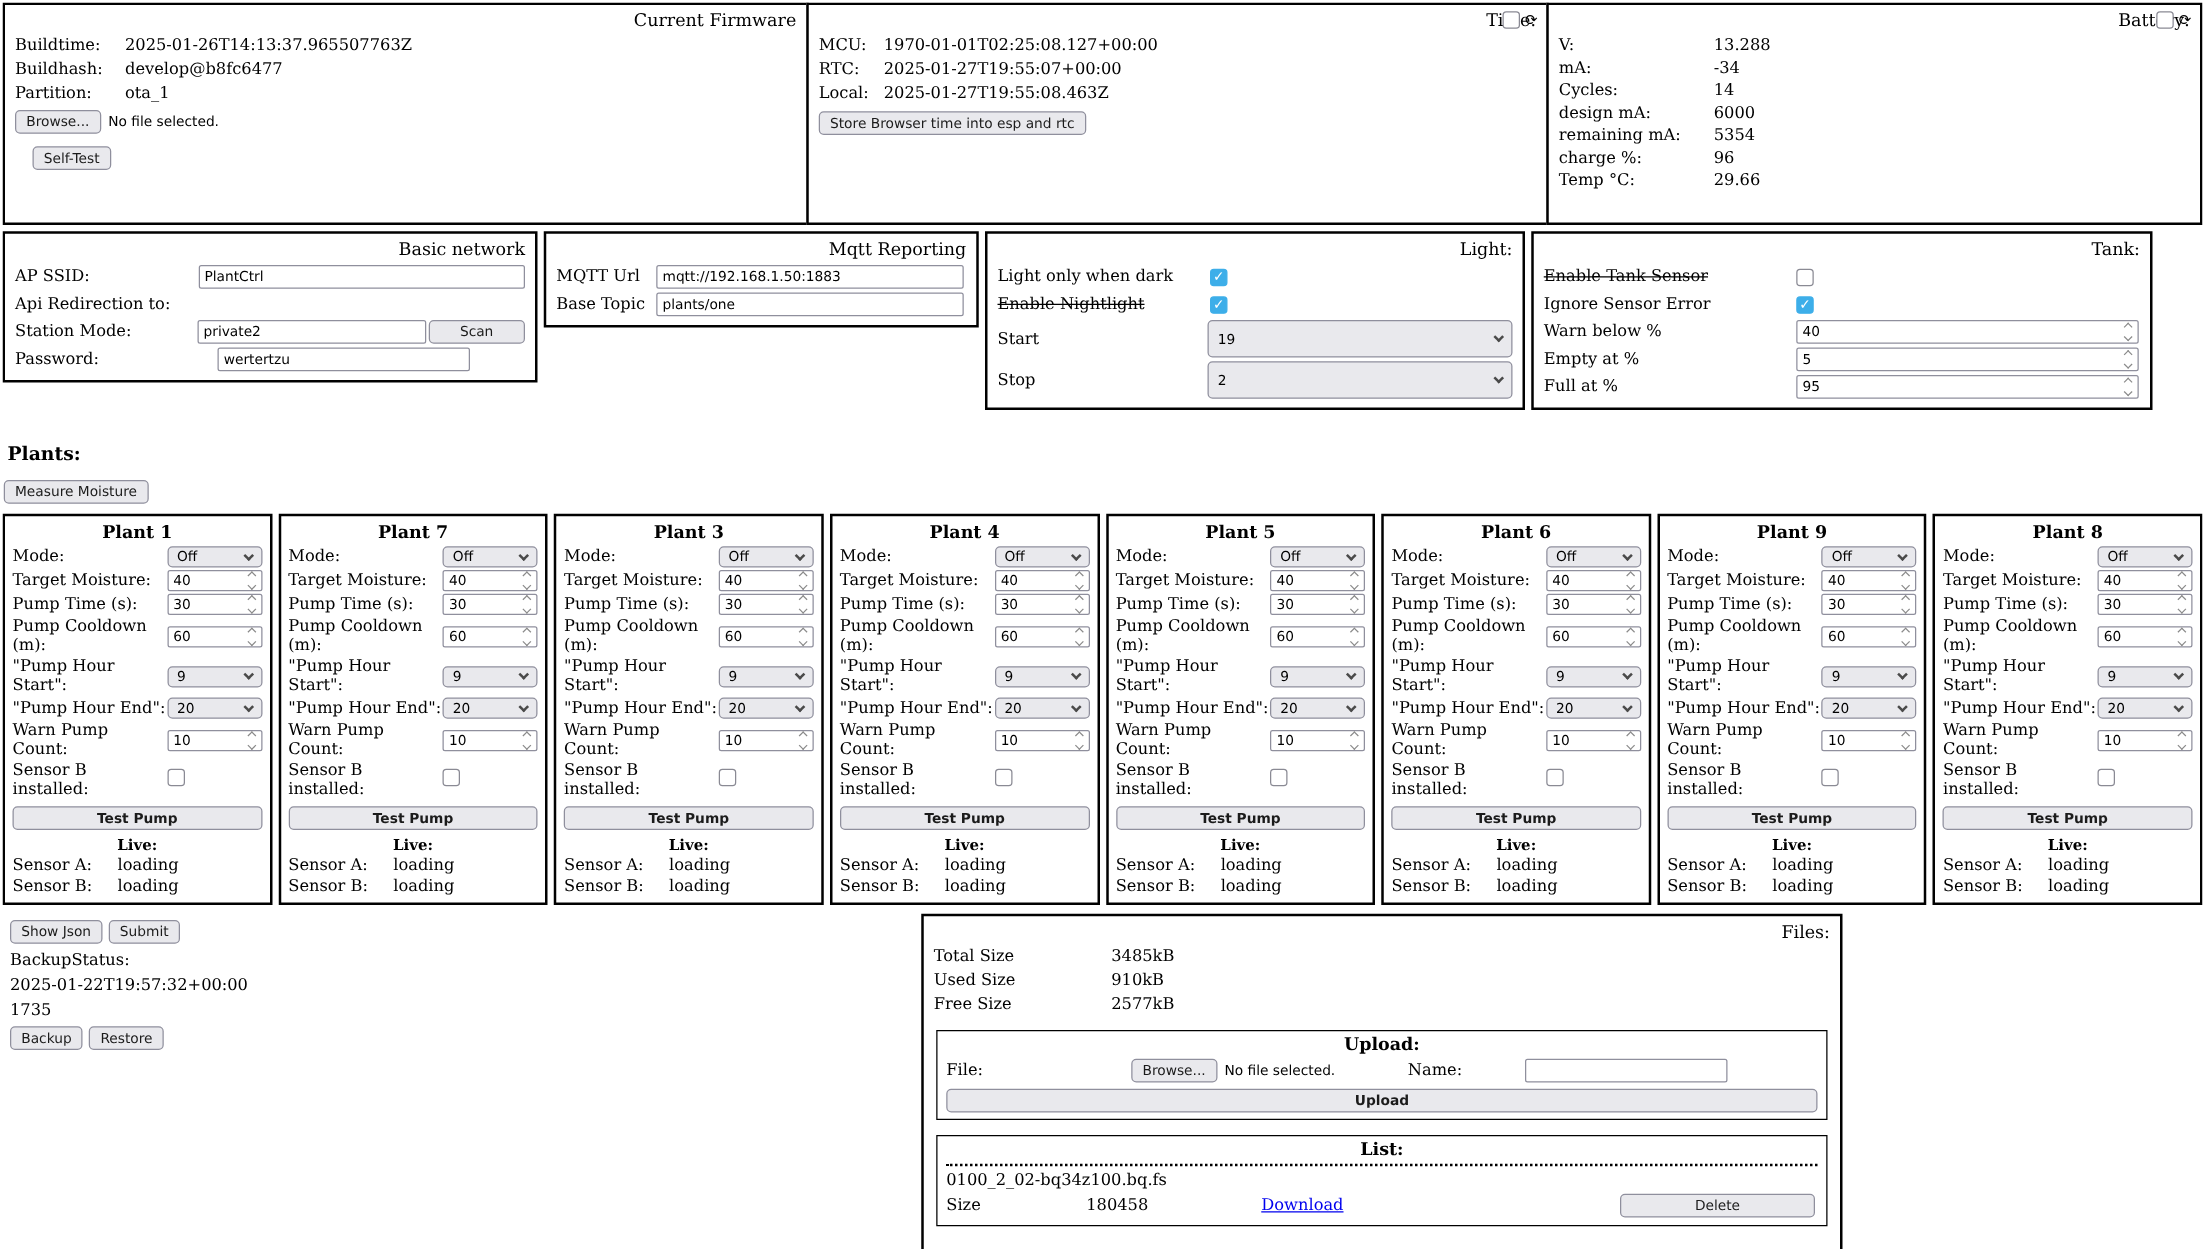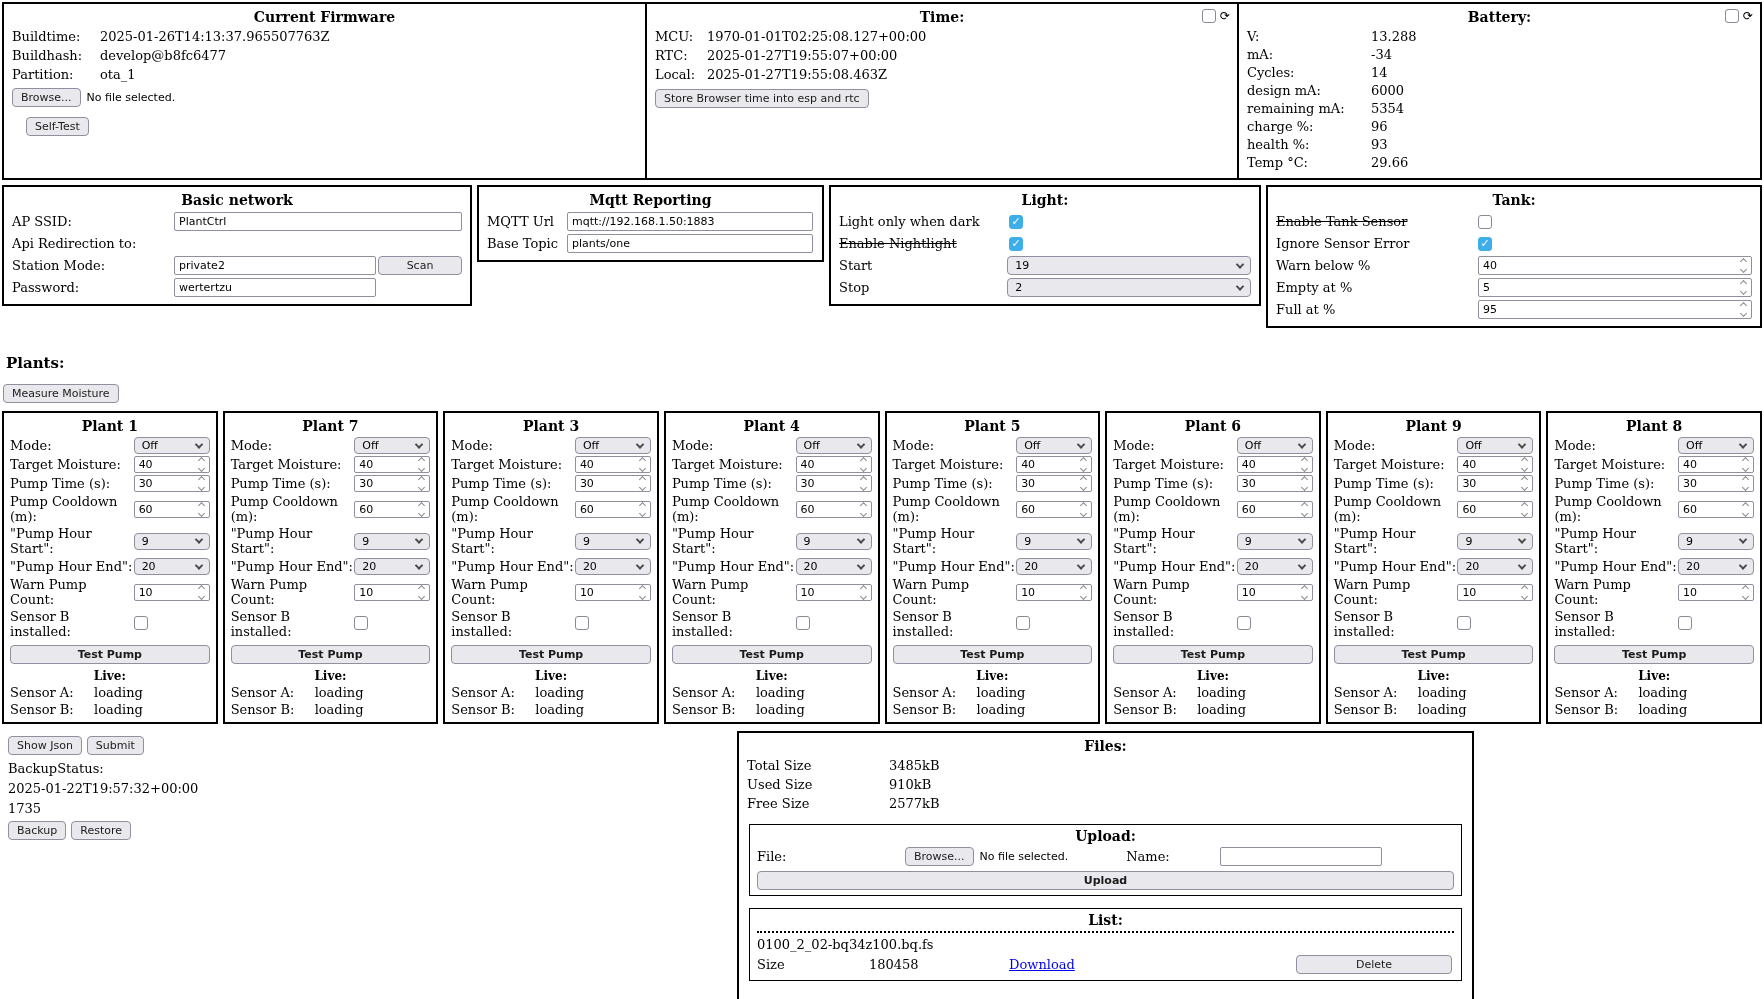--- a/index.html
+++ b/index.html
@@ -1,19 +1,19 @@
 <!DOCTYPE html>
 <html style="--accent: #3daee9; --link: #0000ee;"><head>
 <meta charset="utf-8">
 <style>
   :root{ --accent:#3daee9; --link:#0000ee; }
   *{box-sizing:border-box}
   body{margin:2px;background:#fff;color:#000;font-family:"DejaVu Serif",serif;font-size:13px}
   .box{border:2px solid #000;padding:4px 8px;position:relative;background:#fff}
-  .box-title{text-align:center;font-weight:bold;font-size:14px;margin:1px 0 4px}
+  .box-title{text-align:right;font-weight:normal;font-size:14px;margin:1px 0 4px}
   
   .toprow{display:flex}
   .toprow .box{min-height:178px}
   .toprow .box + .box{margin-left:-2px}
   .fw-box{width:645px}
   .time-box{width:594px}
   .batt-box{flex:1}
   .kv-row{display:flex;margin:3px 0;line-height:16px}
   .fw-box .kv-label{width:88px}
   .time-box .kv-label{width:52px}
@@ -26,32 +26,32 @@
   .selftest-row{margin:10px 0 0 14px}
   .refresh-widget{position:absolute;top:5px;right:7px;display:flex;align-items:center;gap:4px}
   .refresh-icon{font-family:"DejaVu Sans",sans-serif;font-size:12px;line-height:12px;cursor:pointer}
   .checkbox{display:inline-flex;align-items:center;justify-content:center;width:14px;height:14px;border:1px solid #8a8a94;border-radius:3px;background:#fff;flex:none}
   .checkbox[data-checked="true"]{background:var(--accent);border-color:var(--accent)}
   .checkbox[data-checked="true"]::after{content:"✓";color:#fff;font:bold 11px "DejaVu Sans",sans-serif;line-height:1}
   .store-row{margin:6px 0 0 0}
   
   .row2{display:flex;align-items:flex-start;margin-top:5px}
   .row2 .box{margin-right:5px}
-  .net-box{width:470px}
+  .net-box{width:428px}
   .mqtt-box{width:348px}
   .light-box{width:432px}
   .tank-box{width:497px;margin-right:0 !important}
   .form-row{display:flex;align-items:center;margin:3px 0;min-height:19px}
   .net-box .form-label{width:162px}
   .mqtt-box .form-label{width:80px}
   .light-box .form-label{width:170px}
   .tank-box .form-label{width:202px}
   .strike{text-decoration:line-through}
   .tinput{font-family:"DejaVu Sans",sans-serif;font-size:11px;border:1px solid #8f8f9d;border-radius:2px;padding:2px 4px;height:19px;background:#fff;color:#000}
-  .sel{display:inline-flex;align-items:center;justify-content:space-between;font-family:"DejaVu Sans",sans-serif;font-size:11px;background:#e9e9ed;border:1px solid #8f8f9d;border-radius:4px;padding:0 7px;height:19px;cursor:default}
+  .sel{display:inline-flex;align-items:center;justify-content:space-between;font-family:"DejaVu Sans",sans-serif;font-size:11px;background:#e9e9ed;border:1px solid #8f8f9d;border-radius:4px;padding:0 7px;height:30px;cursor:default}
   .chev{width:6px;height:6px;border-left:2px solid #4a4a4a;border-bottom:2px solid #4a4a4a;transform:rotate(-45deg) translate(1px,-1px);flex:none}
   .numwrap{display:inline-flex;align-items:center;border:1px solid #8f8f9d;border-radius:2px;background:#fff;height:19px}
   .numwrap input{border:0;outline:0;font:11px "DejaVu Sans",sans-serif;padding:0 0 0 4px;flex:1;min-width:0;background:transparent;color:#000}
   .spin{display:flex;flex-direction:column;justify-content:center;gap:3px;padding:0 5px}
   .spin .up{width:5px;height:5px;border-left:1.5px solid #8a8a8a;border-top:1.5px solid #8a8a8a;transform:rotate(45deg)}
   .spin .down{width:5px;height:5px;border-right:1.5px solid #8a8a8a;border-bottom:1.5px solid #8a8a8a;transform:rotate(45deg)}
   
   .plants-heading{font-size:15px;font-weight:bold;margin:26px 0 12px 4px}
   .measure-row{margin:0 0 8px 1px}
   .cards{display:flex;gap:5px}
@@ -176,24 +176,20 @@
           <div class="kv-row">
             <span class="kv-label">remaining mA:</span>
             <span class="kv-value">5354</span>
           </div>
 
           <div class="kv-row">
             <span class="kv-label">charge %:</span>
             <span class="kv-value">96</span>
           </div>
 
-          <div class="kv-row">
-            <span class="kv-label">health %:</span>
-            <span class="kv-value">93</span>
-          </div>
 
           <div class="kv-row">
             <span class="kv-label">Temp °C:</span>
             <span class="kv-value">29.66</span>
           </div>
         </div>
     </section>
   </div>
 
   <div class="row2">

